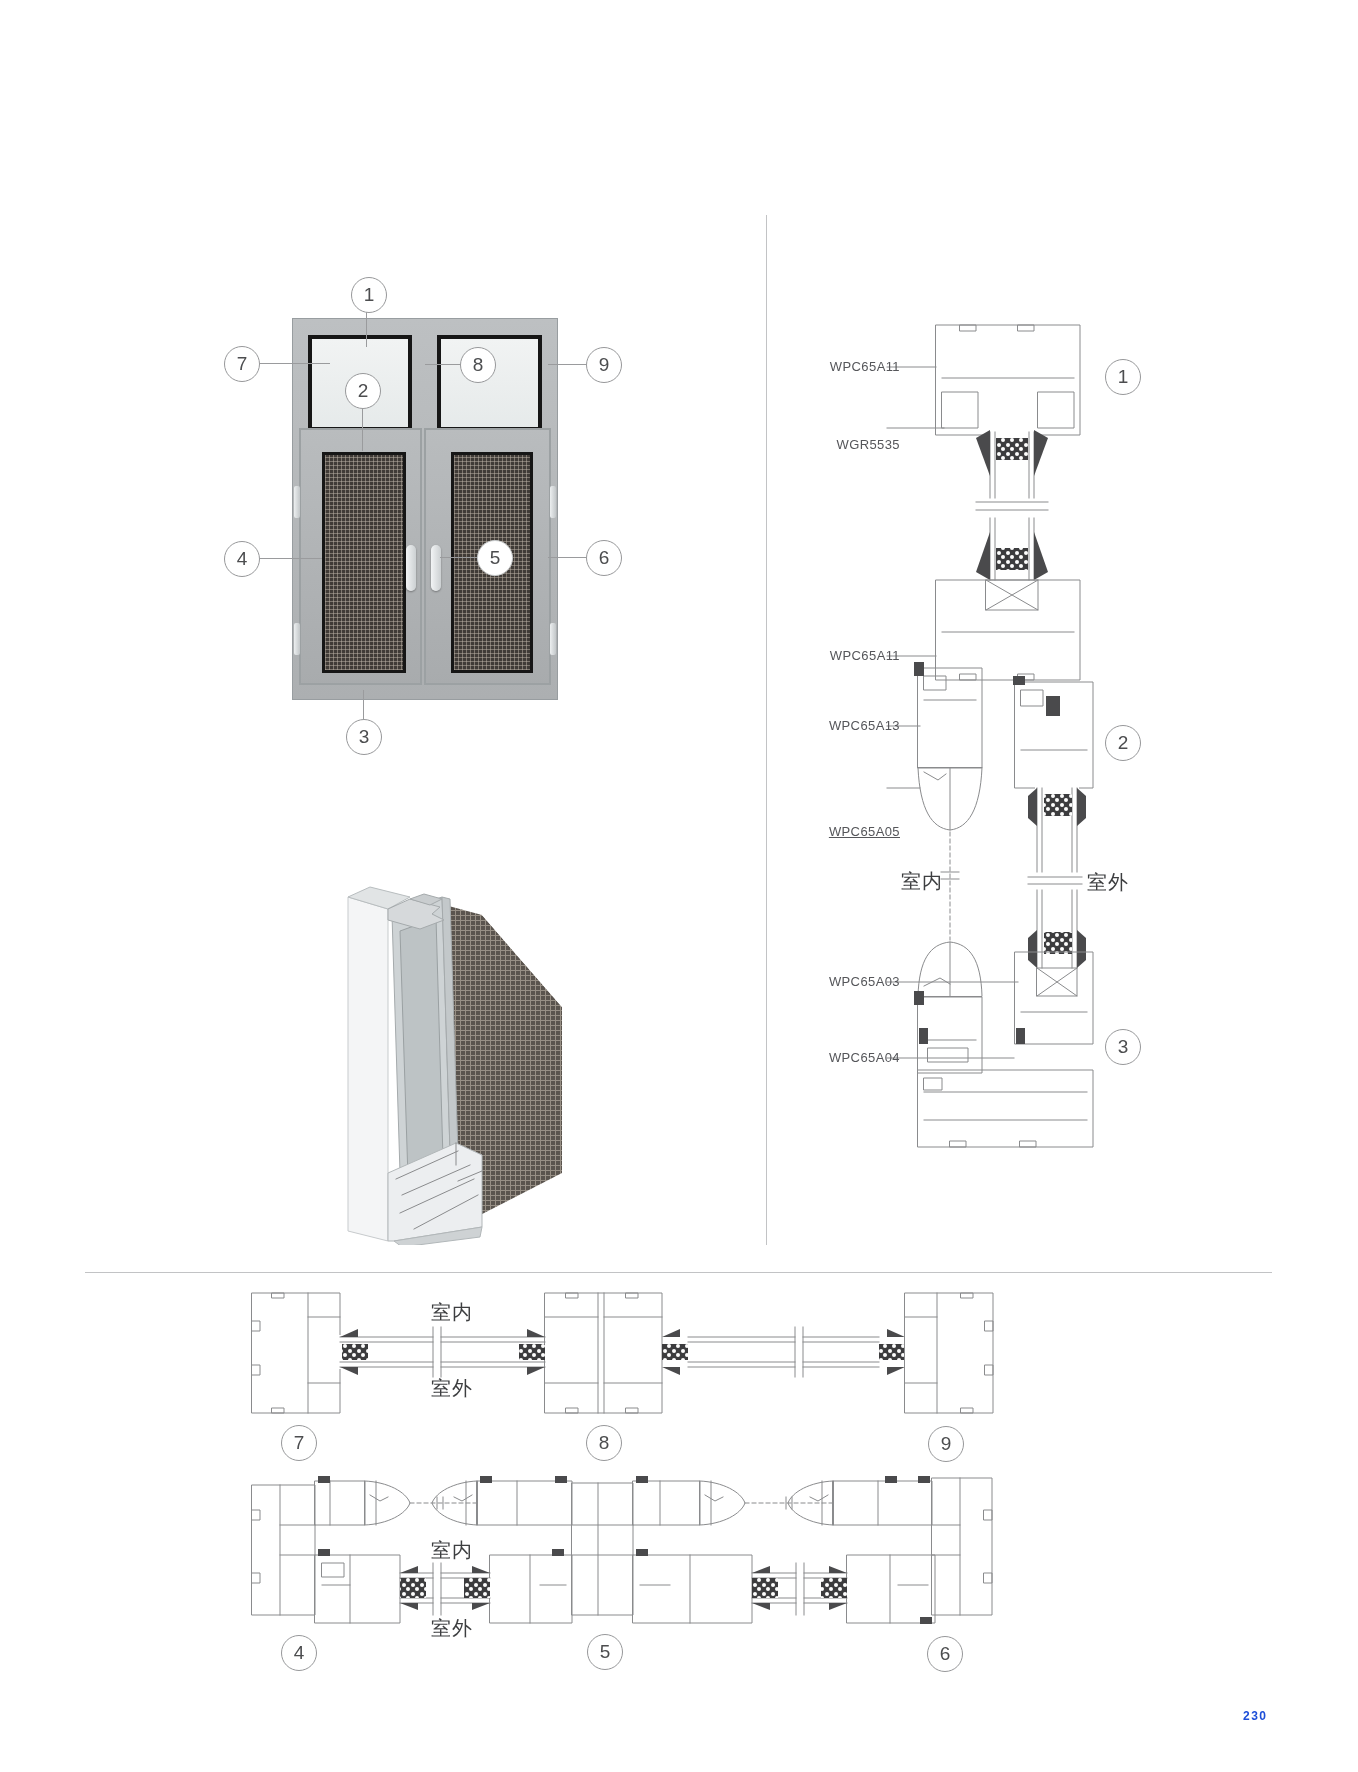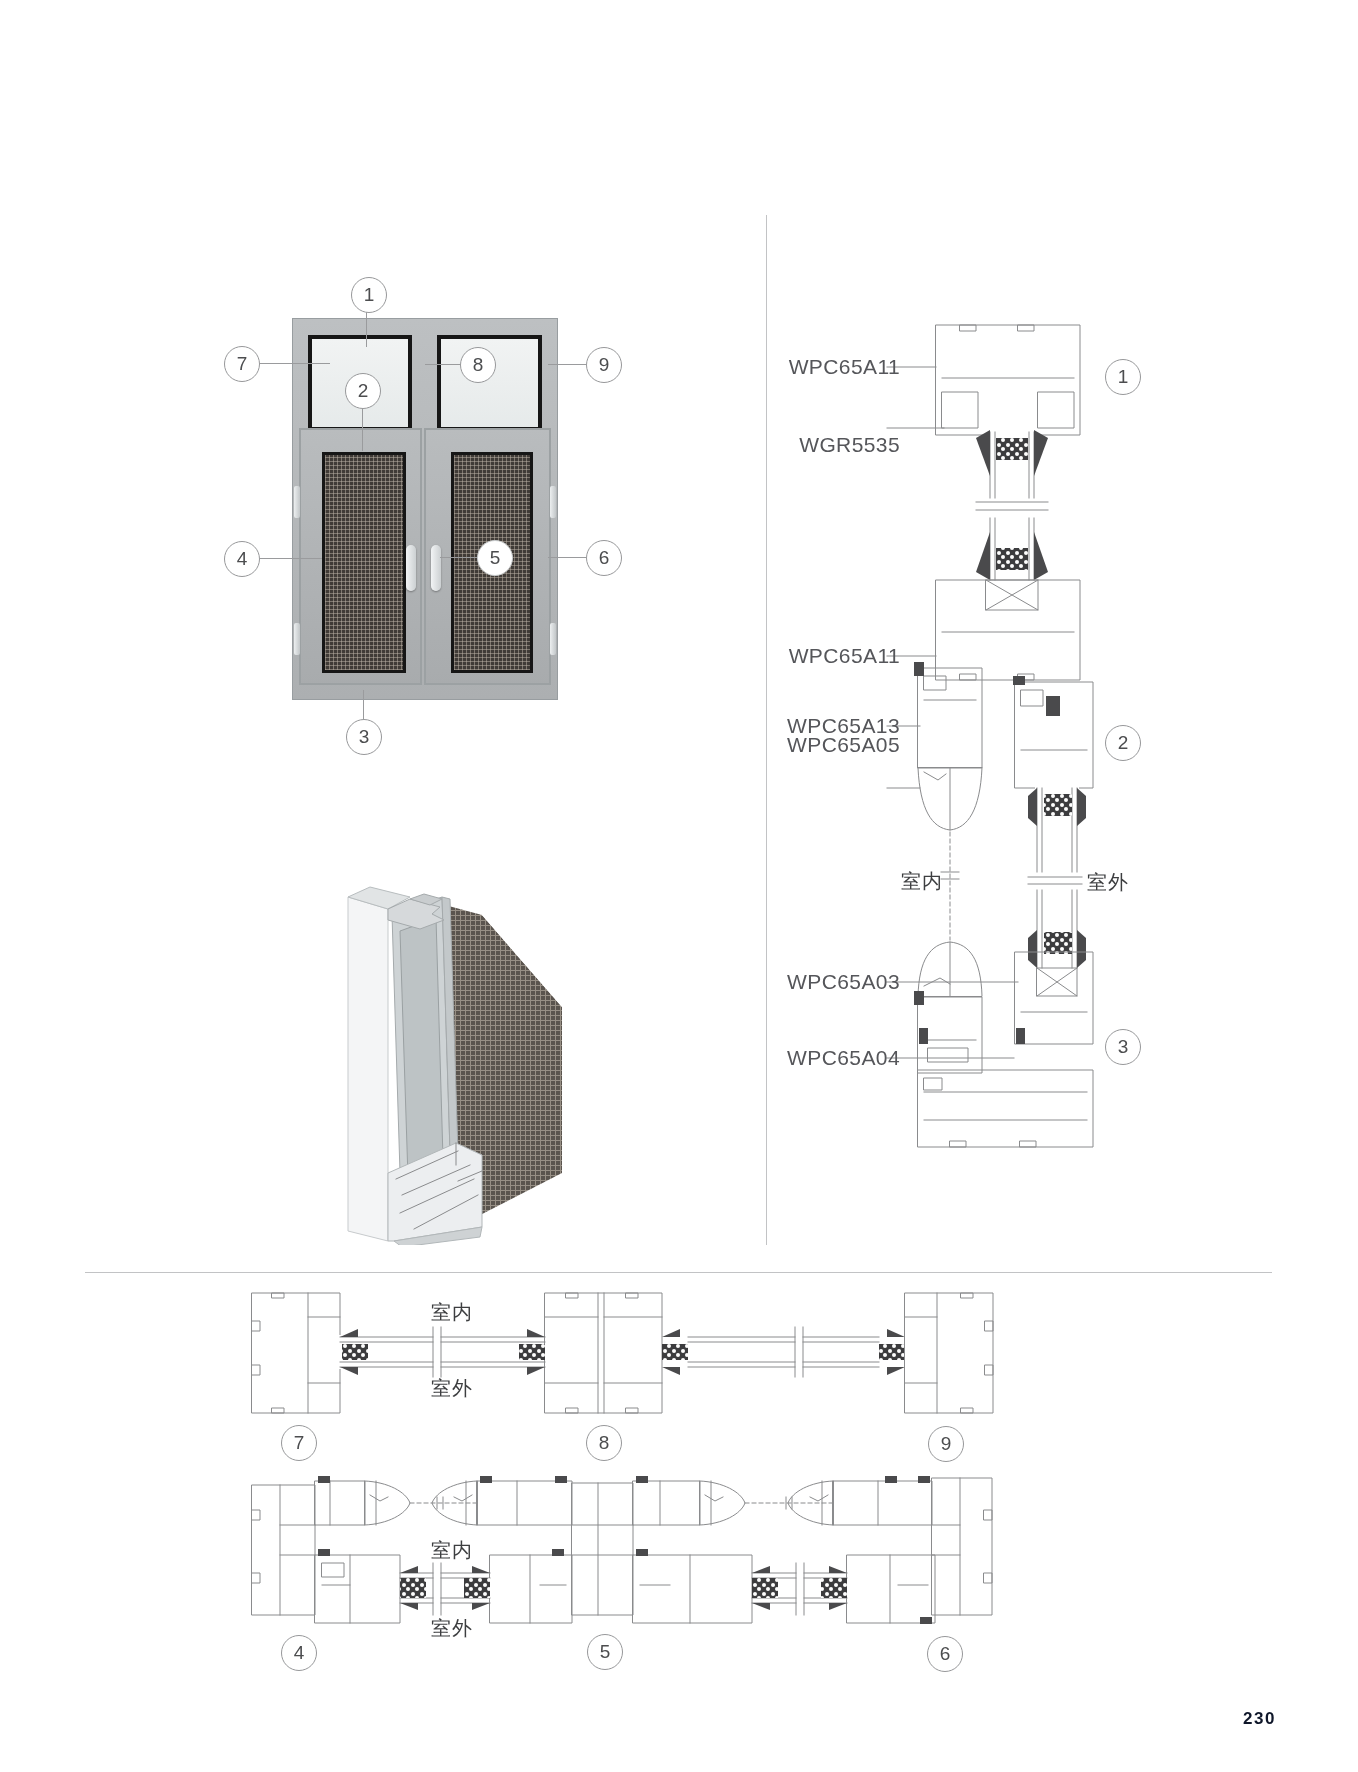--- a/index.html
+++ b/index.html
@@ -4,25 +4,25 @@
 <style>
   html,body{margin:0;padding:0;background:#e8e8e8;}
   .page{position:relative;width:1358px;height:1772px;background:#ffffff;overflow:hidden;
         font-family:"Liberation Sans","DejaVu Sans",sans-serif;}
   .abs{position:absolute;}
   .divider{position:absolute;background:#c2c3c5;}
   .lline{position:absolute;background:#9a9b9d;}
   .callout{position:absolute;width:34px;height:34px;border:1px solid #97989a;border-radius:50%;
            background:#fff;display:flex;align-items:center;justify-content:center;
            font-size:19px;color:#4c4d4f;z-index:5;}
-  .plabel{position:absolute;left:708px;width:192px;text-align:right;font-size:21px;
+  .plabel{position:absolute;left:708px;width:192px;text-align:right;font-size:13px;
           color:#55565a;letter-spacing:.4px;line-height:26px;}
   .cn{position:absolute;font-size:20px;color:#3d3e40;letter-spacing:1px;line-height:24px;}
-  .pageno{position:absolute;left:1243px;top:1709px;font-size:17px;font-weight:bold;
-          color:#0f172a;letter-spacing:1.5px;}
+  .pageno{position:absolute;left:1243px;top:1709px;font-size:12px;font-weight:bold;
+          color:#1d4ed8;letter-spacing:1.5px;}
   
   .elev{position:absolute;left:292px;top:318px;width:266px;height:382px;
         background:linear-gradient(180deg,#bdc0c2,#acafb1);box-shadow:inset 0 0 0 1px #989da0;}
   .pane{position:absolute;background:#161616;}
   .pane .g{position:absolute;inset:4px;background:linear-gradient(180deg,#f1f3f3,#e6eaea);}
   .leaf{position:absolute;top:110px;height:257px;background:linear-gradient(180deg,#b9bcbe,#a8abad);
         box-shadow:inset 0 0 0 2px #9ca1a3;}
   .mesh{position:absolute;top:24px;height:215px;border:3px solid #161616;background-color:#403b37;
         background-image:repeating-linear-gradient(0deg,rgba(190,180,168,.5) 0 1px,transparent 1px 4px),
                          repeating-linear-gradient(90deg,rgba(190,180,168,.5) 0 1px,transparent 1px 4px);}
@@ -231,21 +231,21 @@
       <rect x="170" y="861" width="16" height="6"></rect>
       <rect x="240" y="861" width="16" height="6"></rect>
       <rect x="144" y="798" width="18" height="12"></rect>
     </g>
   </svg>
 
   <div class="plabel" style="top:354px;">WPC65A11</div>
   <div class="plabel" style="top:432px;">WGR5535</div>
   <div class="plabel" style="top:643px;">WPC65A11</div>
   <div class="plabel" style="top:713px;">WPC65A13</div>
-  <div class="plabel" style="top:732px;">WPC65A05</div>
+  <div class="plabel" style="top:819px;text-decoration:underline;">WPC65A05</div>
   <div class="plabel" style="top:969px;">WPC65A03</div>
   <div class="plabel" style="top:1045px;">WPC65A04</div>
 
   <div class="cn" style="left:901px;top:869px;">室内</div>
   <div class="cn" style="left:1087px;top:870px;">室外</div>
 
   <div class="callout" style="left:1105px;top:359px;">
       <span>1</span>
     </div>
   <div class="callout" style="left:1105px;top:725px;">

